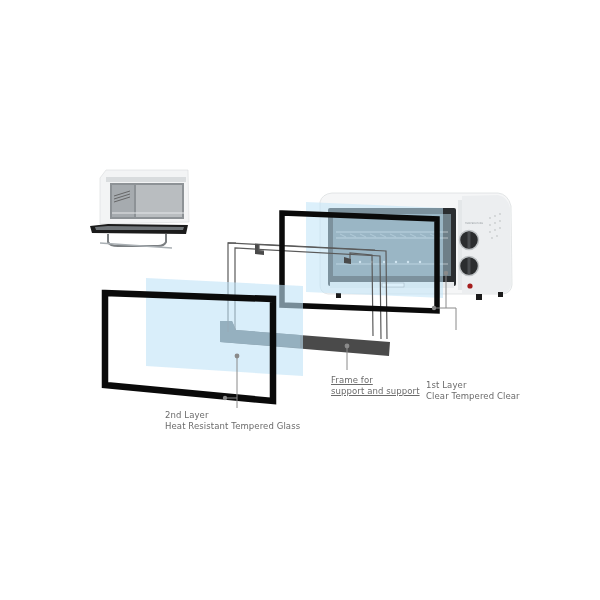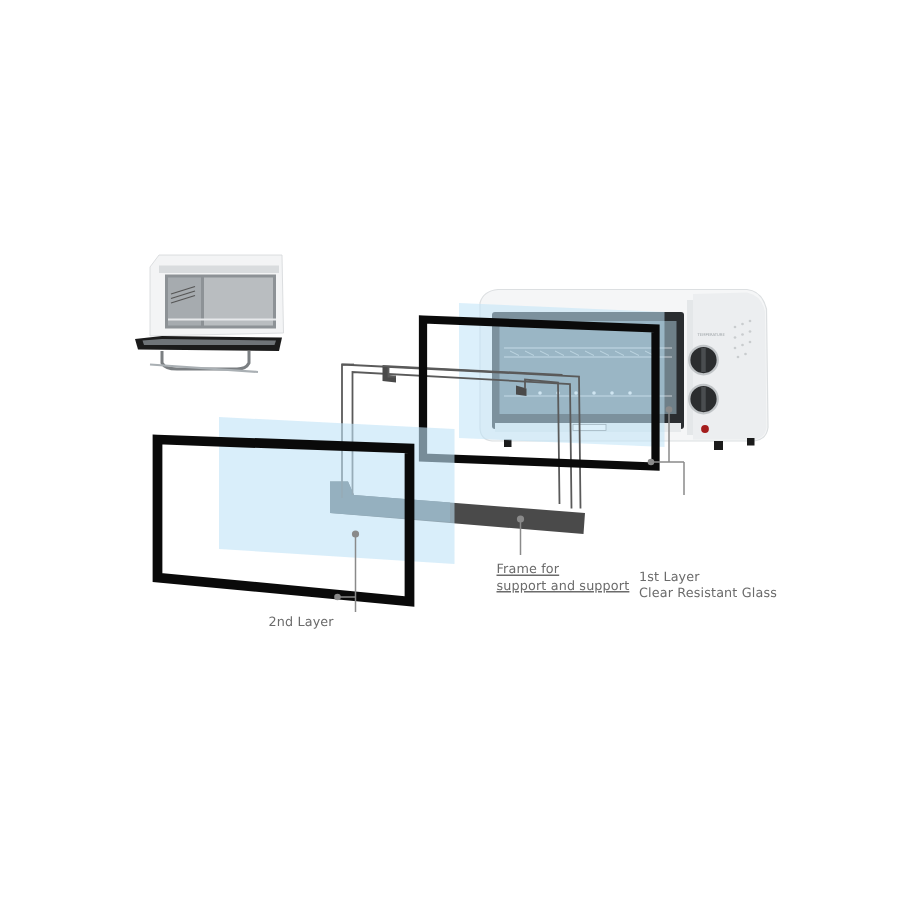--- a/index.html
+++ b/index.html
@@ -150,23 +150,24 @@
 
     <circle cx="237" cy="356" r="2.4" stroke="none"></circle>
     <line x1="237" y1="356" x2="237" y2="408"></line>
     <circle cx="225" cy="398" r="2.2" stroke="none"></circle>
     <line x1="225" y1="398" x2="237" y2="398"></line>
   </g>
 </svg>
 
 <div class="label" style="left:426px; top:336px;margin-top:44px;">
   <div>1st Layer</div>
-  <div>Clear Resistant Glass</div>
+  <div>Clear Tempered Clear</div>
 </div>
 
 <div class="label" style="left:331px; top:375px;text-decoration:underline;">
   <div>Frame for</div>
   <div>support and support</div>
 </div>
 
-<div class="label" style="left:165px; top:410px;margin-left:14px;">
+<div class="label" style="left:165px; top:410px;">
   <div>2nd Layer</div>
+  <div>Heat Resistant Tempered Glass</div>
 </div>
 
 </body></html>

